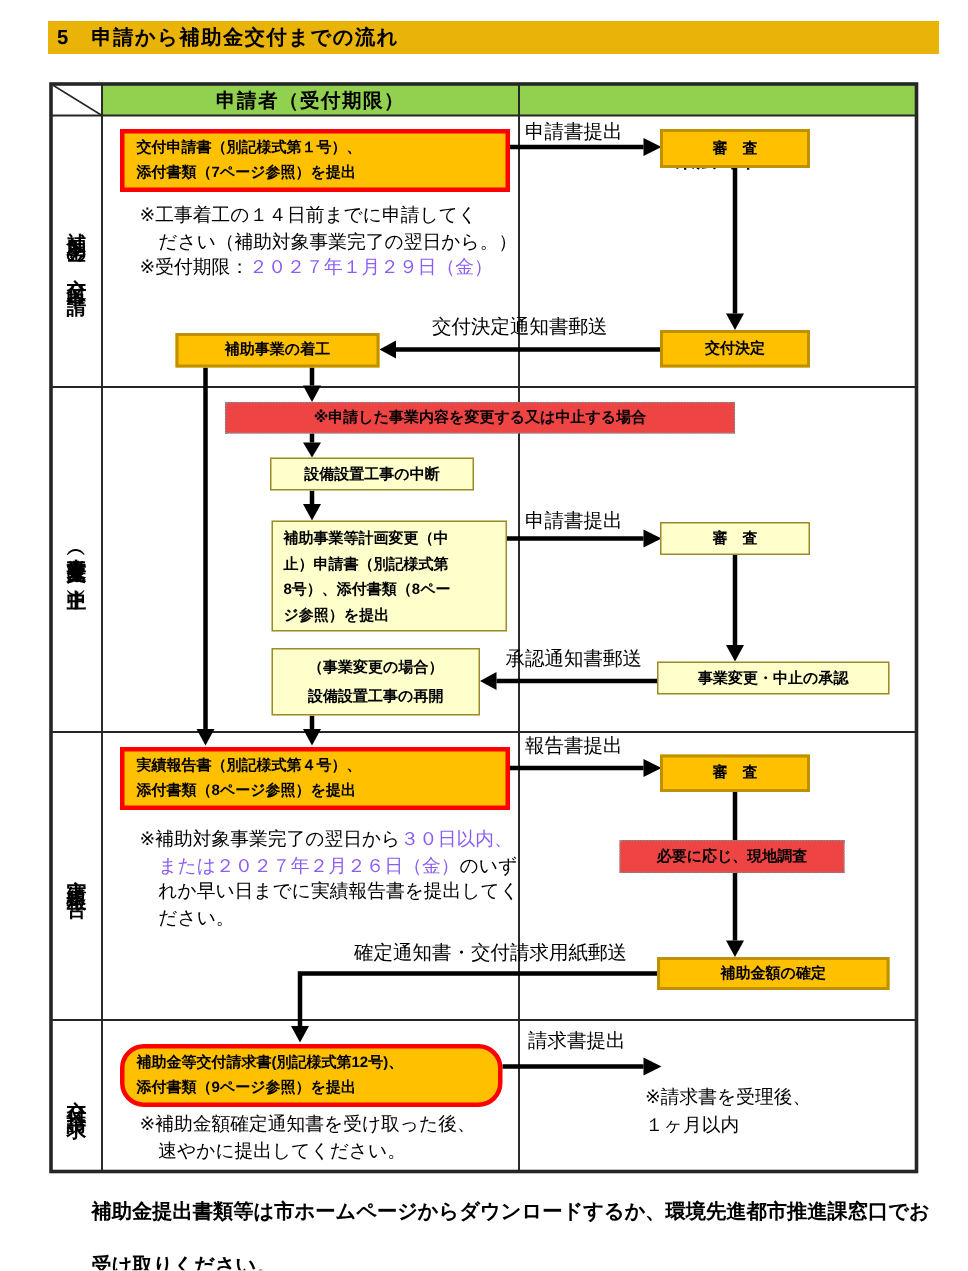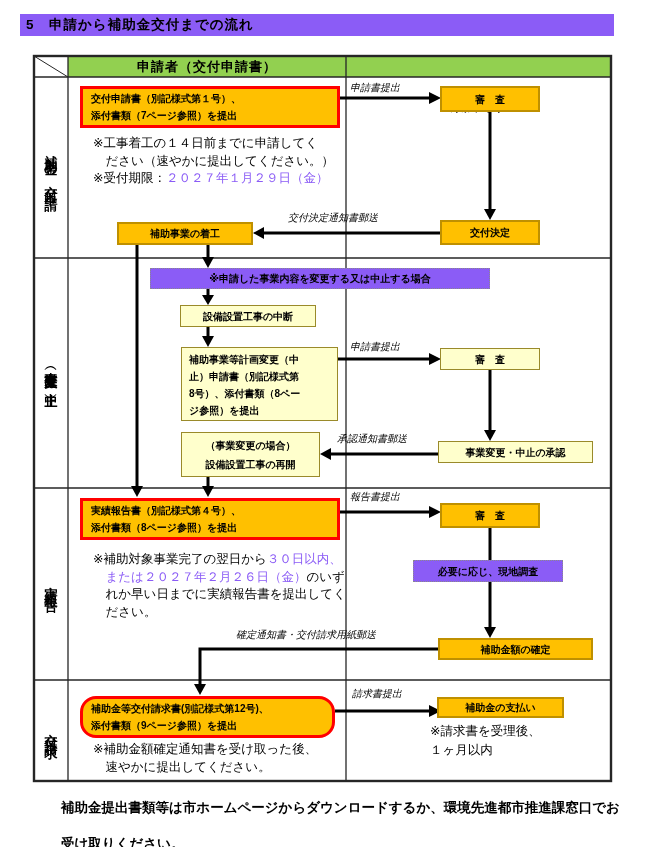--- a/index.html
+++ b/index.html
@@ -1,41 +1,41 @@
 <!DOCTYPE html>
 <html><head>
 <meta charset="utf-8">
 <style>
   html,body{margin:0;padding:0;background:#fff;}
   .page{position:relative;width:645px;height:847px;background:#fff;overflow:hidden;
         font-family:"Liberation Sans","DejaVu Sans",sans-serif;color:#000;}
   .abs{position:absolute;box-sizing:border-box;}
   .z0{z-index:0;} .z1{z-index:1;} .z2{z-index:2;}
 
-  .title-bar{left:20px;top:14px;width:594px;height:22px;background:#8b5cf6;
+  .title-bar{left:32px;top:14px;width:594px;height:22px;background:#eab308;
              font-size:13.5px;font-weight:bold;line-height:22px;padding-left:6px;letter-spacing:1px;}
 
   .hdr-green{background:#92D050;}
   .hdr-label{display:flex;align-items:center;justify-content:center;
              font-size:13px;font-weight:bold;letter-spacing:1px;}
 
   .vlabel{left:33px;width:35px;display:flex;align-items:center;justify-content:center;
           writing-mode:vertical-rl;text-orientation:mixed;
           font-size:13px;font-weight:bold;letter-spacing:4px;}
 
   .bx{display:flex;align-items:center;justify-content:center;text-align:center;
       font-size:10px;font-weight:bold;line-height:17px;white-space:pre-line;}
   .obox{background:#FFC000;border:2px solid #BF9000;}
   .ybox{background:#FFFFCC;border:1.4px solid #9A8A2A;}
   .rbox{background:#FFC000;border:3px solid #FF0000;justify-content:flex-start;
         text-align:left;padding:2px 8px;}
-  .dbox{background:#8b5cf6;border:1.6px dotted #8a8a8a;}
+  .dbox{background:#ef4444;border:1.6px dotted #8a8a8a;}
   .left-align{justify-content:flex-start;align-items:flex-start;text-align:left;padding:3px 7px;}
 
-  .alabel{font-size:10px;line-height:14px;white-space:nowrap;font-style:italic;}
+  .alabel{font-size:13px;line-height:14px;white-space:nowrap;}
   .note{font-size:12.5px;line-height:17.5px;padding-left:1em;text-indent:-1em;white-space:pre-line;}
   .red{color:#8b5cf6;}
   .center-note{padding-left:0;text-indent:0;}
   .footer{left:61px;top:790px;width:560px;font-size:13.5px;font-weight:bold;line-height:36px;}
 </style>
 </head>
 <body>
 
 <div class="page">
 
@@ -86,34 +86,34 @@
       <line x1="490" y1="528" x2="490" y2="627"></line>
         <polygon points="490,638 484,627 496,627" stroke="none"></polygon>
       <polyline points="438,649 200,649 200,684" fill="none"></polyline>
         <polygon points="200,695 194,684 206,684" stroke="none"></polygon>
 
       <line x1="335" y1="711" x2="429" y2="711"></line>
         <polygon points="441,711 429,705 429,717" stroke="none"></polygon>
     </g>
   </svg>
 
-  <div class="abs z2 hdr-label" style="left:68px;top:56px;width:278px;height:21px;">申請者（交付申請書）</div>
+  <div class="abs z2 hdr-label" style="left:68px;top:56px;width:278px;height:21px;">申請者（受付期限）</div>
   <div class="abs z2 hdr-label" style="left:346px;top:56px;width:265px;height:21px;margin-top:40px;">東広島市</div>
 
   <div class="abs z2 vlabel" style="top:77px;height:181px;">補助金の交付申請</div>
   <div class="abs z2 vlabel" style="top:258px;height:230px;letter-spacing:1px;">（事業変更又は中止）</div>
   <div class="abs z2 vlabel" style="top:488px;height:192px;">実績報告</div>
   <div class="abs z2 vlabel" style="top:680px;height:102px;">交付請求</div>
 
   <div class="abs z2 bx rbox" style="left:80px;top:86px;width:260px;height:42px;">交付申請書（別記様式第１号）、
 添付書類（7ページ参照）を提出</div>
   <div class="abs z2 alabel" style="left:350px;top:81px;">申請書提出</div>
   <div class="abs z2 bx obox" style="left:440px;top:86px;width:100px;height:26px;">審　査</div>
   <div class="abs z2 note" style="left:93px;top:135px;width:264px;">※工事着工の１４日前までに申請してく
-ださい（速やかに提出してください。）</div>
+ださい（補助対象事業完了の翌日から。）</div>
   <div class="abs z2 note" style="left:93px;top:170px;width:300px;padding-left:0;text-indent:0;"><span>※受付期限：</span><span class="red">２０２７年１月２９日（金）</span></div>
   <div class="abs z2 bx obox" style="left:440px;top:220px;width:100px;height:25px;">交付決定</div>
   <div class="abs z2 alabel" style="left:288px;top:211px;">交付決定通知書郵送</div>
   <div class="abs z2 bx obox" style="left:117px;top:222px;width:136px;height:23px;">補助事業の着工</div>
 
   <div class="abs z2 bx dbox" style="left:150px;top:268px;width:340px;height:21px;">※申請した事業内容を変更する又は中止する場合</div>
   <div class="abs z2 bx ybox" style="left:180px;top:305px;width:136px;height:22px;">設備設置工事の中断</div>
   <div class="abs z2 bx ybox left-align" style="left:181px;top:347px;width:157px;height:74px;">補助事業等計画変更（中
 止）申請書（別記様式第
 8号）、添付書類（8ペー
@@ -130,21 +130,20 @@
   <div class="abs z2 alabel" style="left:350px;top:490px;">報告書提出</div>
   <div class="abs z2 bx obox" style="left:440px;top:503px;width:100px;height:25px;">審　査</div>
   <div class="abs z2 note" style="left:93px;top:551px;width:258px;"><span>※補助対象事業完了の翌日から</span><span class="red">３０日以内、または２０２７年２月２６日（金）</span><span>のいずれか早い日までに実績報告書を提出してください。</span></div>
   <div class="abs z2 bx dbox" style="left:413px;top:560px;width:150px;height:22px;">必要に応じ、現地調査</div>
   <div class="abs z2 bx obox" style="left:438px;top:638px;width:155px;height:22px;">補助金額の確定</div>
   <div class="abs z2 alabel" style="left:236px;top:628px;">確定通知書・交付請求用紙郵送</div>
 
   <div class="abs z2 bx rbox" style="left:80px;top:696px;width:255px;height:42px;border-radius:16px;">補助金等交付請求書(別記様式第12号)、
 添付書類（9ページ参照）を提出</div>
   <div class="abs z2 alabel" style="left:352px;top:687px;">請求書提出</div>
-  <div class="abs z2 bx obox" style="left:437px;top:697px;width:127px;height:21px;">補助金の支払い</div>
   <div class="abs z2 note center-note" style="left:430px;top:722px;width:145px;line-height:19px;">※請求書を受理後、
 １ヶ月以内</div>
   <div class="abs z2 note" style="left:93px;top:741px;width:262px;">※補助金額確定通知書を受け取った後、
 速やかに提出してください。</div>
 
   <div class="abs z2 footer">補助金提出書類等は市ホームページからダウンロードするか、環境先進都市推進課窓口でお受け取りください。</div>
 
 </div>
 
 </body></html>

